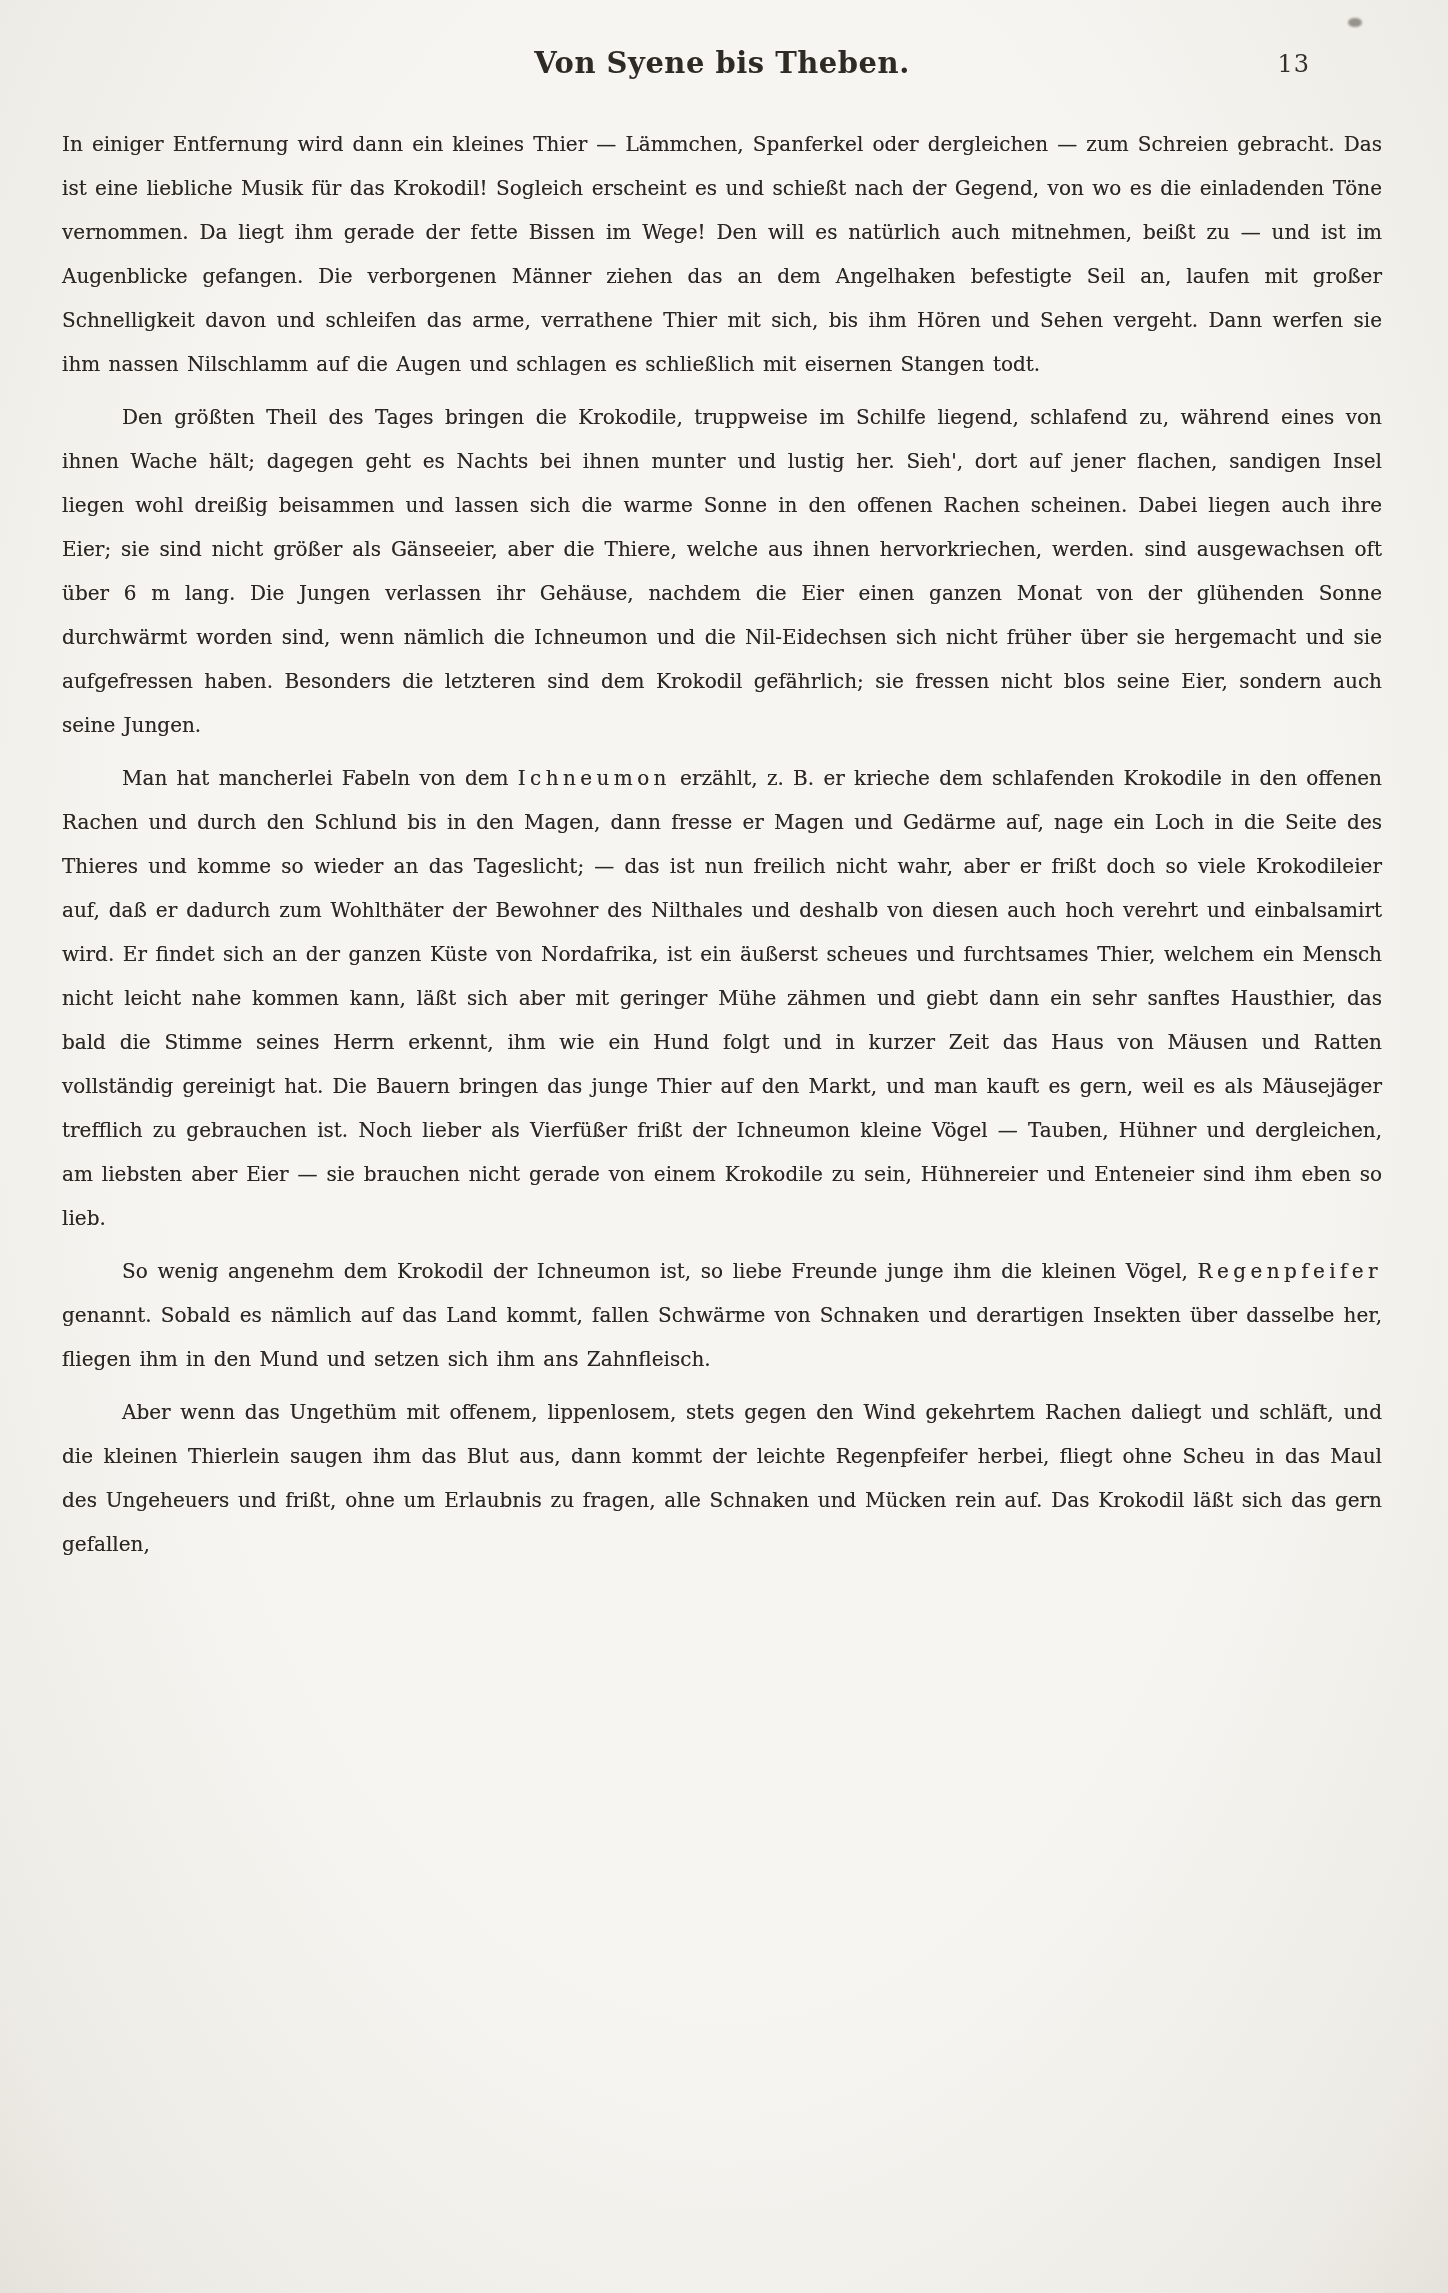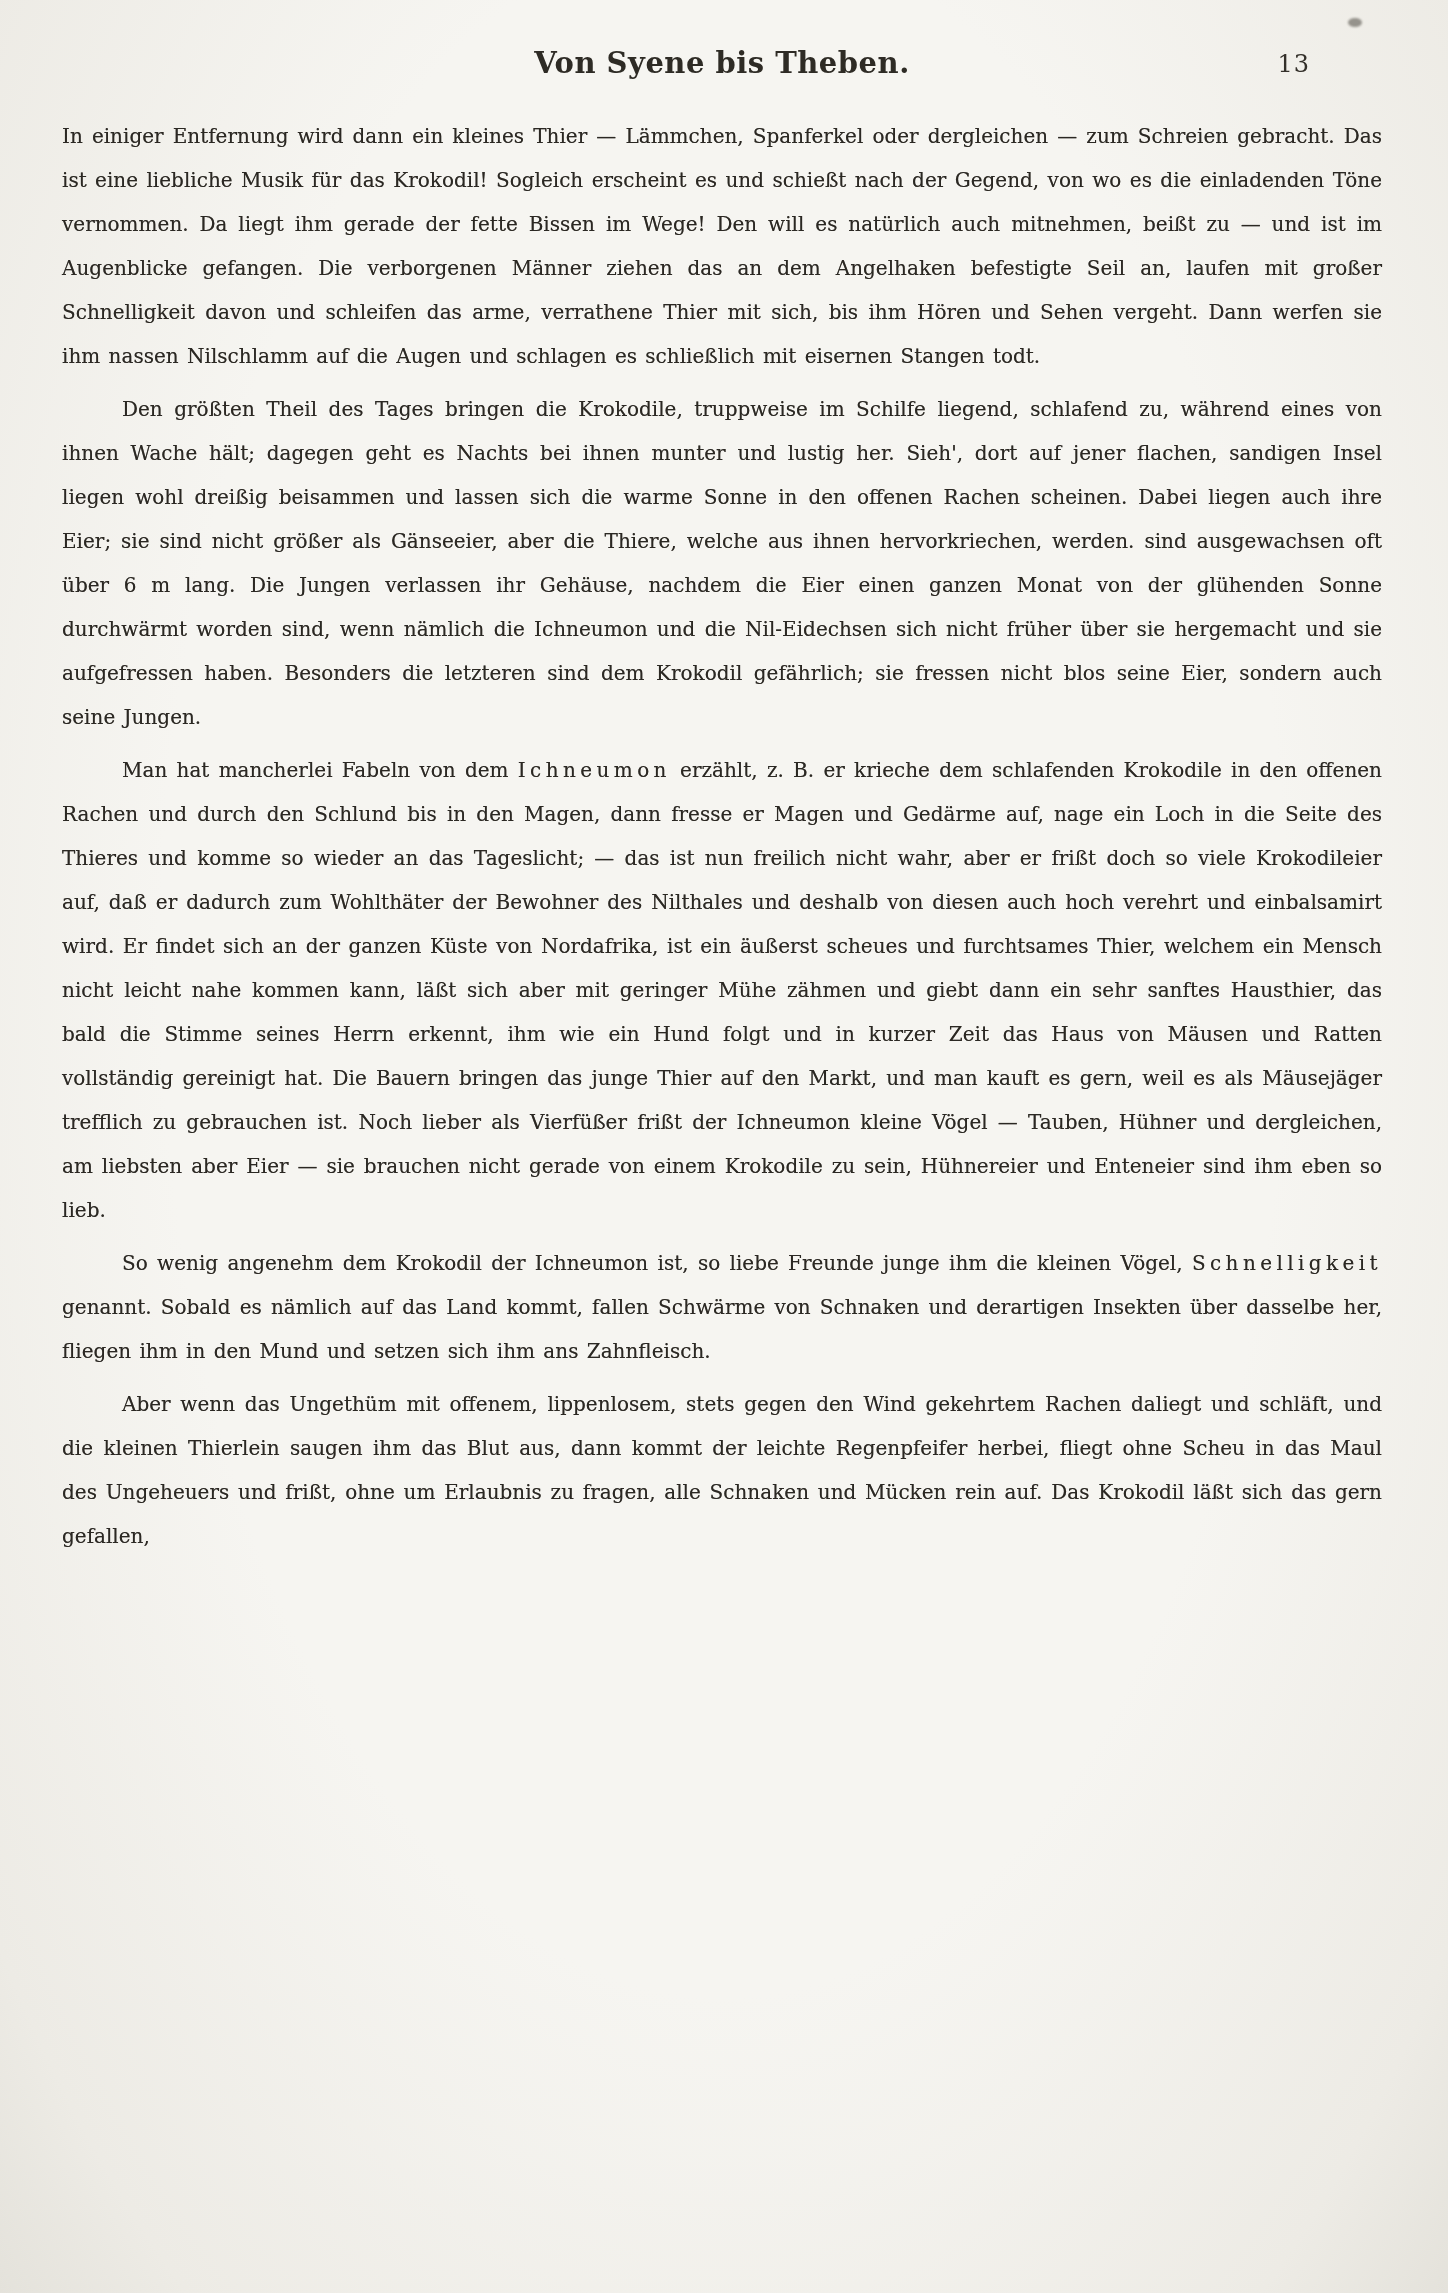--- a/index.html
+++ b/index.html
@@ -14,21 +14,21 @@
     box-sizing: border-box;
     padding: 46px 66px 40px 62px;
     overflow: hidden;
     background: radial-gradient(ellipse at 50% 42%, #f6f5f1 55%, #edebe5 88%, #e4e2db 100%);
     color: #2b2823;
     font-family: "DejaVu Serif", "Liberation Serif", serif;
   }
   .page-header {
     position: relative;
     height: 44px;
-    margin-bottom: 24px;
+    margin-bottom: 32px;
   }
   .running-title {
     text-align: center;
     font-size: 29px;
     font-weight: bold;
     letter-spacing: 0.5px;
     color: #2e2b25;
   }
   .page-number {
     position: absolute;
@@ -81,21 +81,21 @@
   </header>
 
   <main class="text-block">
 
     <p class="para">In einiger Entfernung wird dann ein kleines Thier — Lämmchen, Spanferkel oder dergleichen — zum Schreien gebracht. Das ist eine liebliche Musik für das Krokodil! Sogleich erscheint es und schießt nach der Gegend, von wo es die einladenden Töne vernommen. Da liegt ihm gerade der fette Bissen im Wege! Den will es natürlich auch mitnehmen, beißt zu — und ist im Augenblicke gefangen. Die verborgenen Männer ziehen das an dem Angelhaken befestigte Seil an, laufen mit großer Schnelligkeit davon und schleifen das arme, verrathene Thier mit sich, bis ihm Hören und Sehen vergeht. Dann werfen sie ihm nassen Nilschlamm auf die Augen und schlagen es schließlich mit eisernen Stangen todt.</p>
 
     <p class="para indent">Den größten Theil des Tages bringen die Krokodile, truppweise im Schilfe liegend, schlafend zu, während eines von ihnen Wache hält; dagegen geht es Nachts bei ihnen munter und lustig her. Sieh', dort auf jener flachen, sandigen Insel liegen wohl dreißig beisammen und lassen sich die warme Sonne in den offenen Rachen scheinen. Dabei liegen auch ihre Eier; sie sind nicht größer als Gänseeier, aber die Thiere, welche aus ihnen hervorkriechen, werden. sind ausgewachsen oft über 6 m lang. Die Jungen verlassen ihr Gehäuse, nachdem die Eier einen ganzen Monat von der glühenden Sonne durchwärmt worden sind, wenn nämlich die Ichneumon und die Nil-Eidechsen sich nicht früher über sie hergemacht und sie aufgefressen haben. Besonders die letzteren sind dem Krokodil gefährlich; sie fressen nicht blos seine Eier, sondern auch seine Jungen.</p>
 
     <p class="para indent"><span>Man hat mancherlei Fabeln von dem </span><span class="gesperrt">Ichneumon</span><span> erzählt, z. B. er krieche dem schlafenden Krokodile in den offenen Rachen und durch den Schlund bis in den Magen, dann fresse er Magen und Gedärme auf, nage ein Loch in die Seite des Thieres und komme so wieder an das Tageslicht; — das ist nun freilich nicht wahr, aber er frißt doch so viele Krokodileier auf, daß er dadurch zum Wohlthäter der Bewohner des Nilthales und deshalb von diesen auch hoch verehrt und einbalsamirt wird. Er findet sich an der ganzen Küste von Nordafrika, ist ein äußerst scheues und furchtsames Thier, welchem ein Mensch nicht leicht nahe kommen kann, läßt sich aber mit geringer Mühe zähmen und giebt dann ein sehr sanftes Hausthier, das bald die Stimme seines Herrn erkennt, ihm wie ein Hund folgt und in kurzer Zeit das Haus von Mäusen und Ratten vollständig gereinigt hat. Die Bauern bringen das junge Thier auf den Markt, und man kauft es gern, weil es als Mäusejäger trefflich zu gebrauchen ist. Noch lieber als Vierfüßer frißt der Ichneumon kleine Vögel — Tauben, Hühner und dergleichen, am liebsten aber Eier — sie brauchen nicht gerade von einem Krokodile zu sein, Hühnereier und Enteneier sind ihm eben so lieb.</span></p>
 
-    <p class="para indent"><span>So wenig angenehm dem Krokodil der Ichneumon ist, so liebe Freunde junge ihm die kleinen Vögel, </span><span class="gesperrt">Schnelligkeit</span><span> genannt. Sobald es nämlich auf das Land kommt, fallen Schwärme von Schnaken und derartigen Insekten über dasselbe her, fliegen ihm in den Mund und setzen sich ihm ans Zahnfleisch.</span></p>
+    <p class="para indent"><span>So wenig angenehm dem Krokodil der Ichneumon ist, so liebe Freunde junge ihm die kleinen Vögel, </span><span class="gesperrt">Regenpfeifer</span><span> genannt. Sobald es nämlich auf das Land kommt, fallen Schwärme von Schnaken und derartigen Insekten über dasselbe her, fliegen ihm in den Mund und setzen sich ihm ans Zahnfleisch.</span></p>
 
     <p class="para indent">Aber wenn das Ungethüm mit offenem, lippenlosem, stets gegen den Wind gekehrtem Rachen daliegt und schläft, und die kleinen Thierlein saugen ihm das Blut aus, dann kommt der leichte Regenpfeifer herbei, fliegt ohne Scheu in das Maul des Ungeheuers und frißt, ohne um Erlaubnis zu fragen, alle Schnaken und Mücken rein auf. Das Krokodil läßt sich das gern gefallen,</p>
 
   </main>
 
   <div class="scan-speck"></div>
 
 </div>
 
 </body></html>

